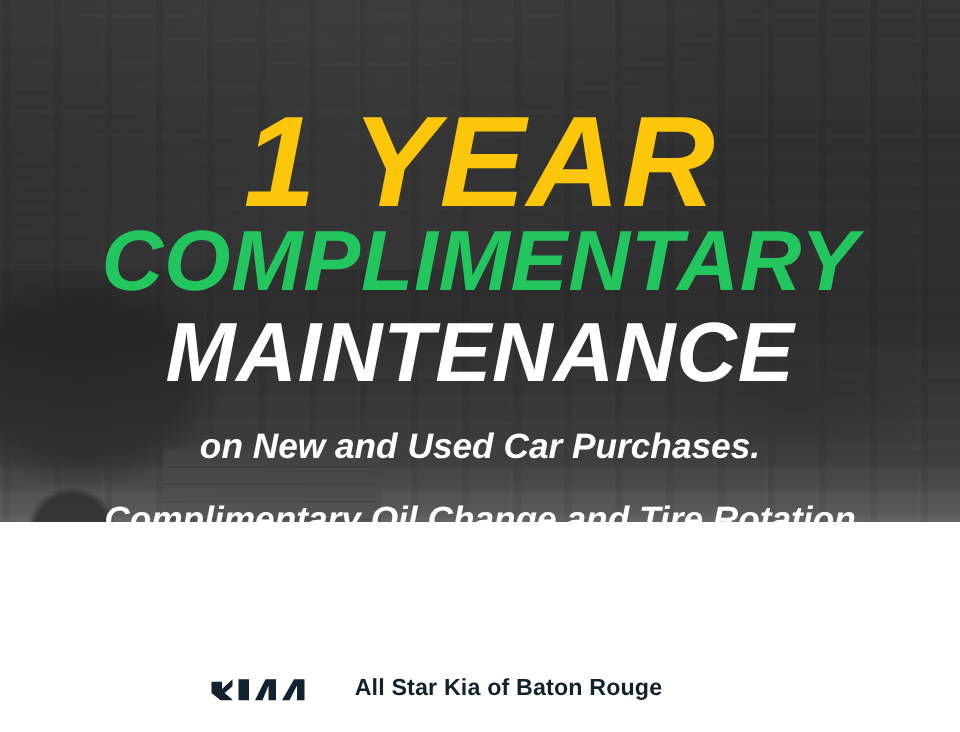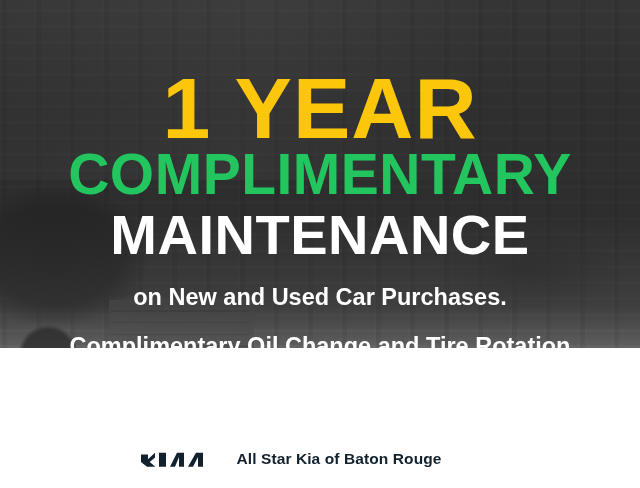--- a/index.html
+++ b/index.html
@@ -15,20 +15,21 @@
     background:#ffffff;
     overflow:hidden;
   }
 
   
   .hero{
     position:absolute; left:0; top:0;
     width:640px; height:348px;
     overflow:hidden;
     background:#3a3a3a;
+    font-style:italic;
   }
   
   .photo{
     position:absolute; inset:0;
     background:
       
       linear-gradient(to bottom, transparent 0 8%, rgba(20,20,20,.30) 8% 9%, transparent 9% 17%,
                                   rgba(20,20,20,.30) 17% 18%, transparent 18% 26%,
                                   rgba(20,20,20,.30) 26% 27%, transparent 27% 35%,
                                   rgba(20,20,20,.30) 35% 36%, transparent 36% 100%)

